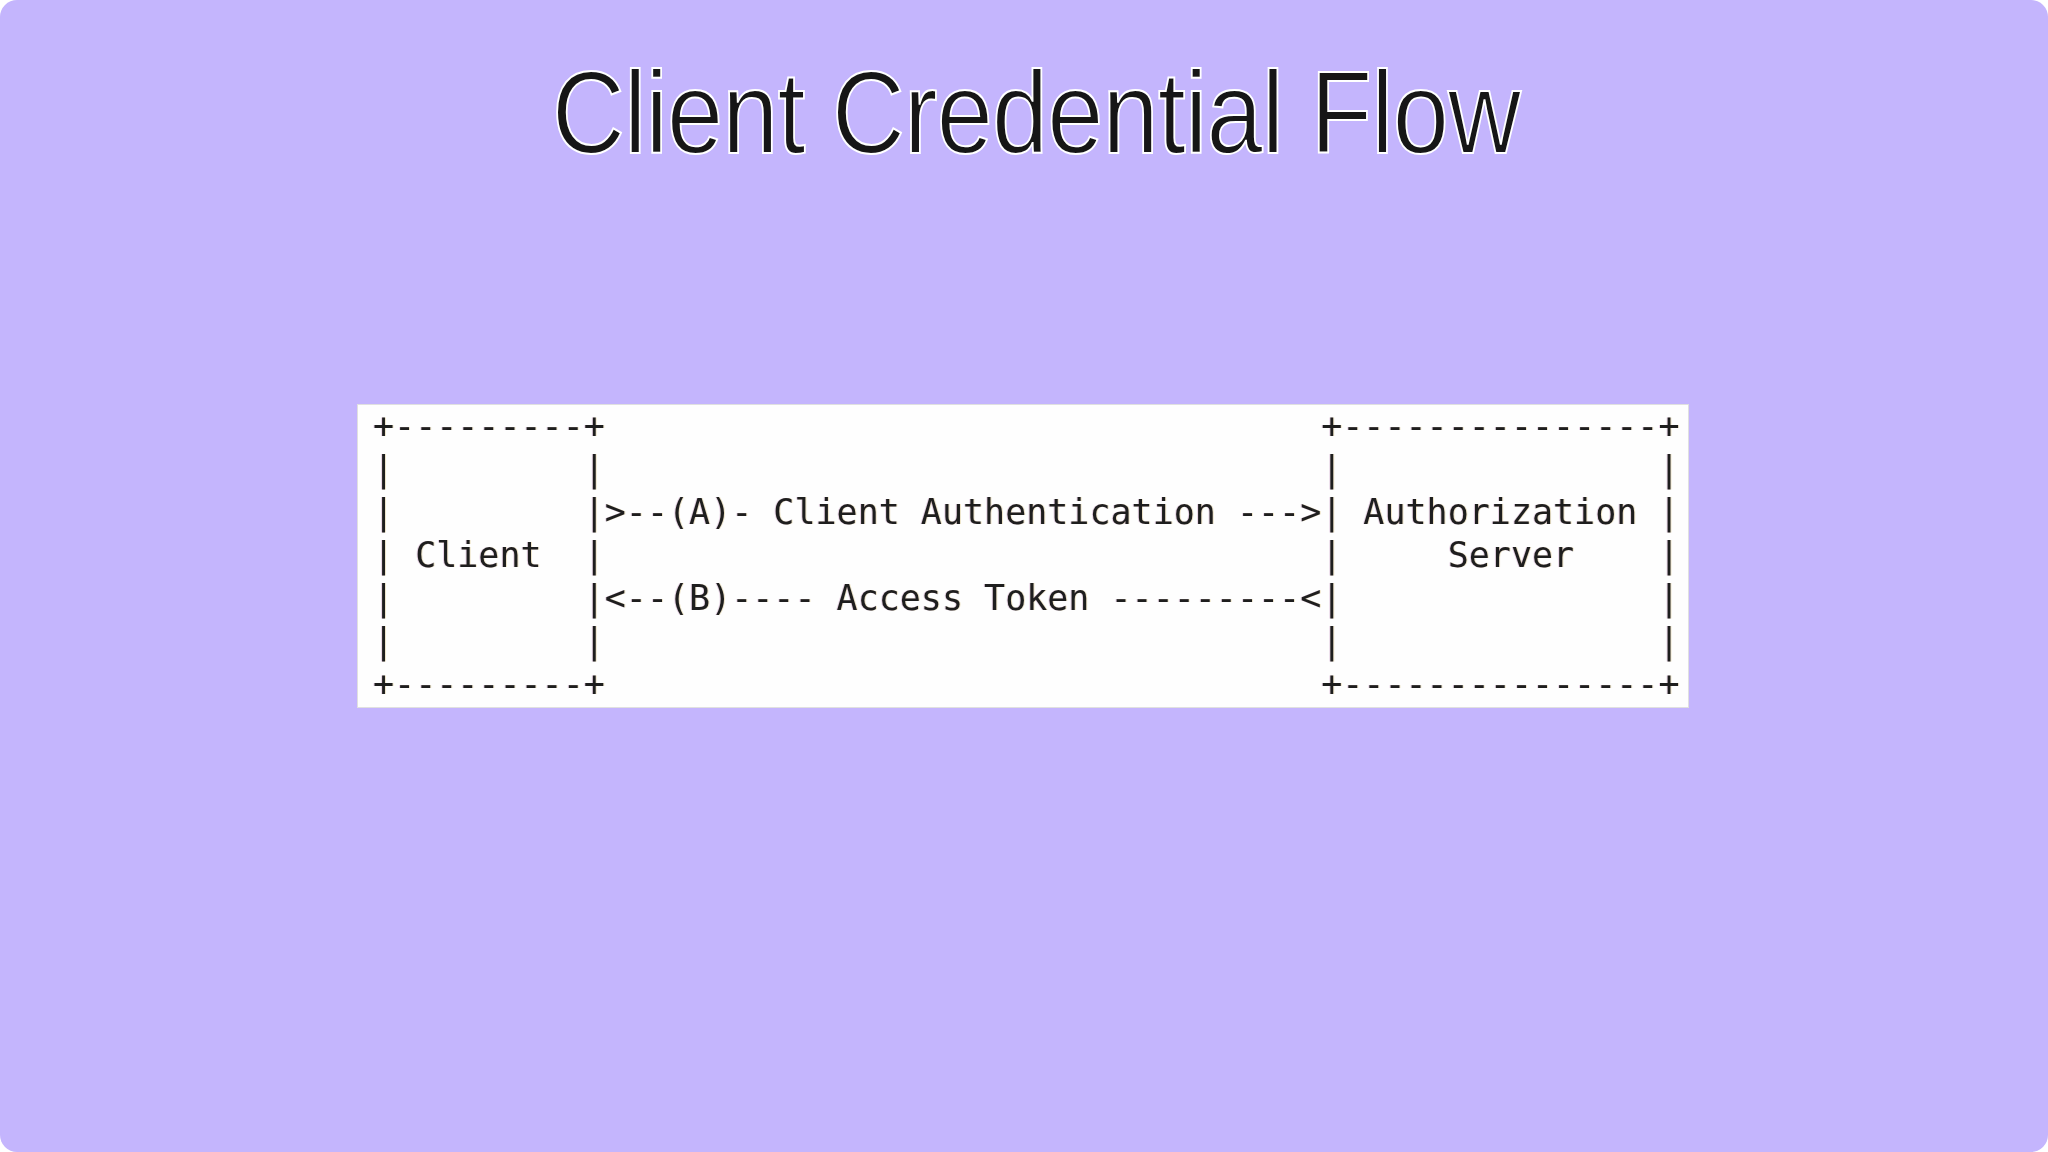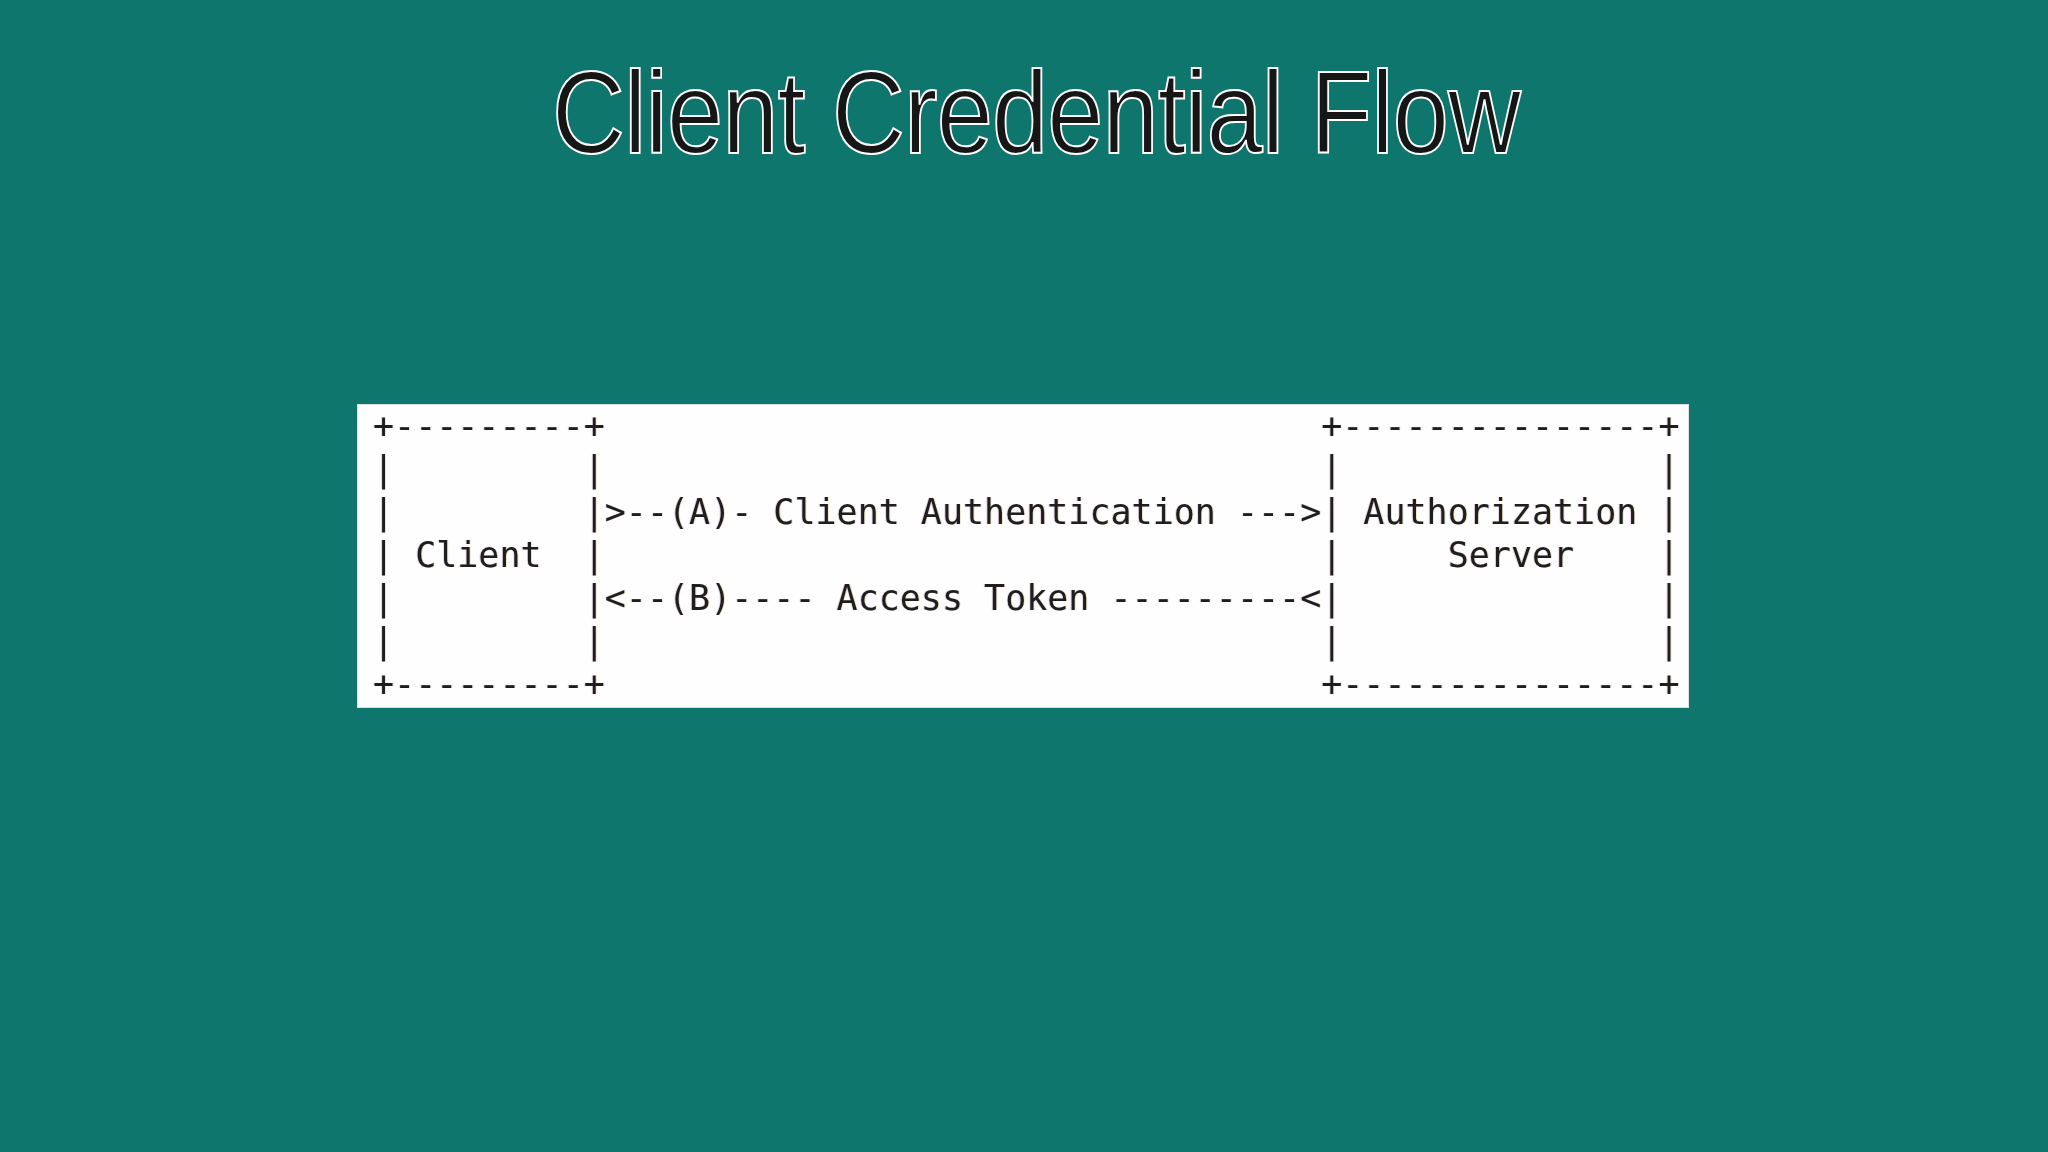--- a/index.html
+++ b/index.html
@@ -8,21 +8,22 @@
     width: 2048px;
     height: 1152px;
     position: relative;
     overflow: hidden;
     background: #ffffff;
     font-family: "Liberation Sans", sans-serif;
   }
   .slide {
     position: absolute;
     inset: 0;
-    background: #0f766e;
+    background: #c4b5fd;
+    border-radius: 17px;
   }
   .slide-title {
     position: absolute;
     top: 55px;
     left: 12px;
     width: 100%;
     margin: 0;
     text-align: center;
     font-family: "Liberation Sans", sans-serif;
     font-weight: 300;

